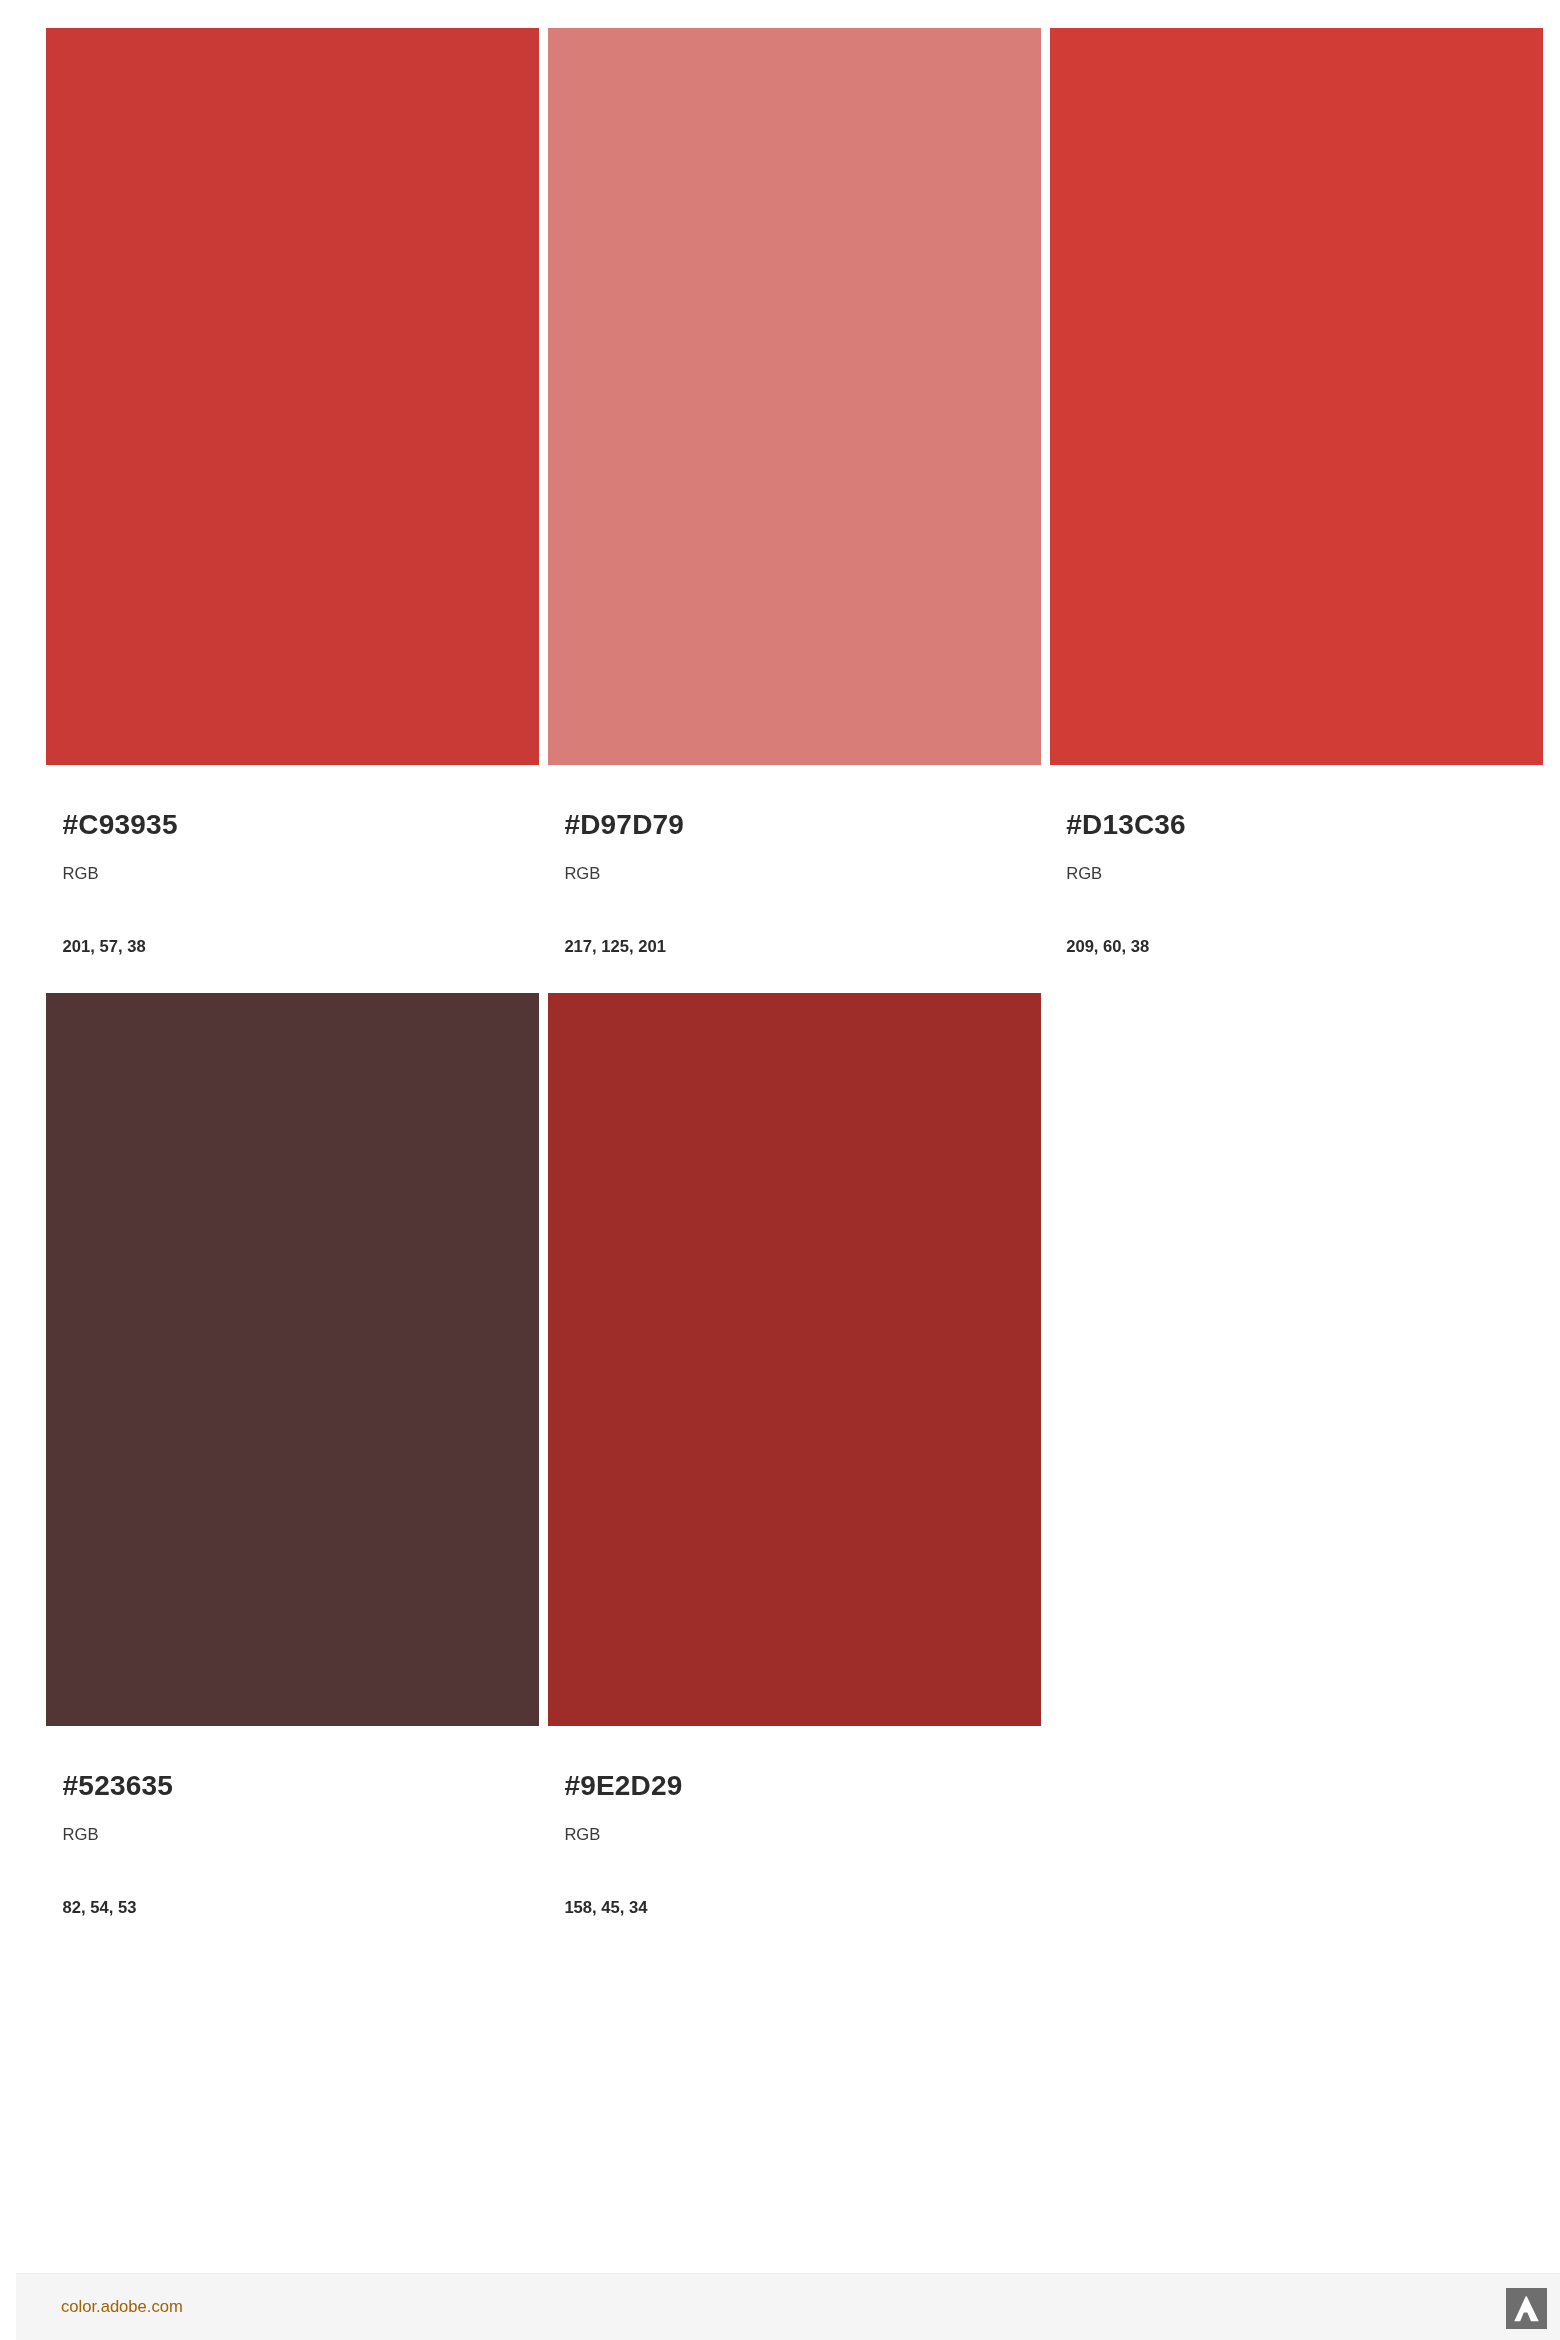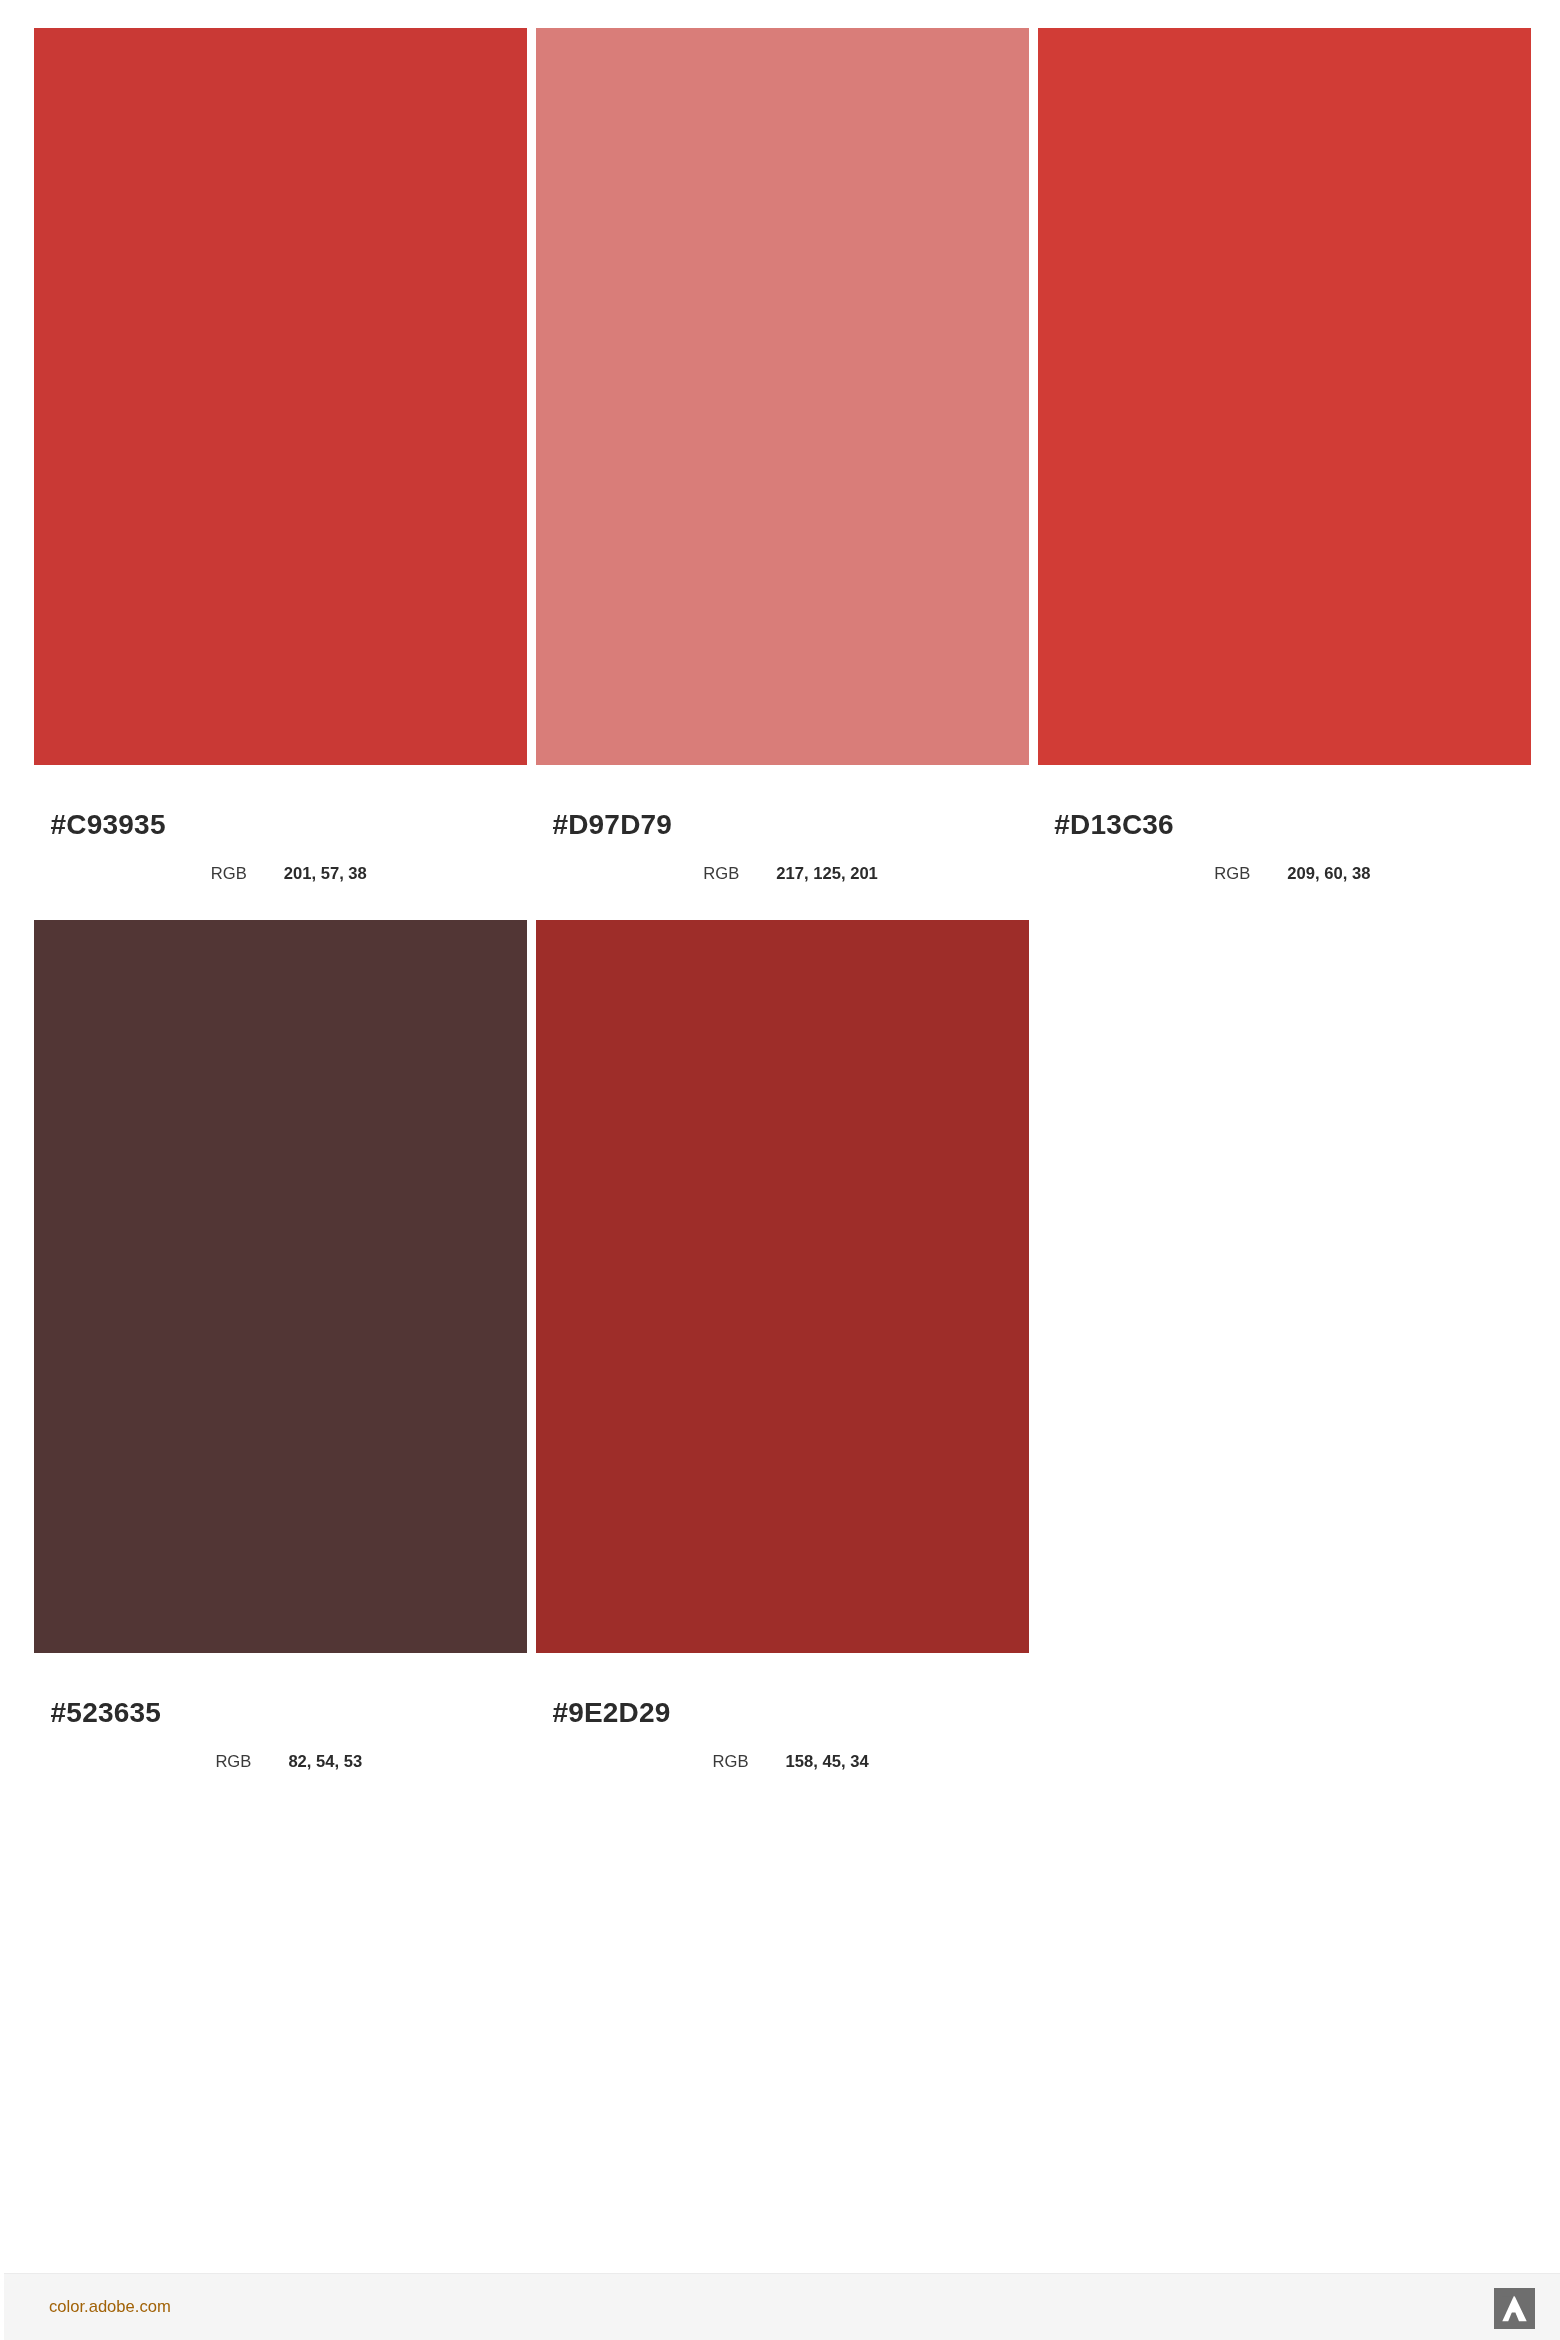--- a/index.html
+++ b/index.html
@@ -12,21 +12,21 @@
     height: 2341px;
     background: #ffffff;
     font-family: "Liberation Sans", sans-serif;
     position: relative;
     overflow: hidden;
     -webkit-font-smoothing: antialiased;
   }
 
   .sheet {
     position: absolute;
-    left: 4px;
+    left: 16px;
     top: 0;
     width: 1359px;
     height: 2341px;
   }
 
   
   .palette {
     position: absolute;
     left: 30px;
     top: 28px;
@@ -70,21 +70,21 @@
     color: #2b2b2b;
     letter-spacing: 0.2px;
     margin-top: 46px;
     line-height: 1;
     white-space: nowrap;
   }
 
   .swatch-rgb-line {
     margin-top: 27px;
     display: flex;
-    flex-direction: row;
+    flex-direction: column;
     align-items: baseline;
     line-height: 1;
     white-space: nowrap;
     justify-content: center;
   }
 
   .rgb-label {
     font-size: 16.6px;
     color: #3a3a3a;
     width: 73px;

